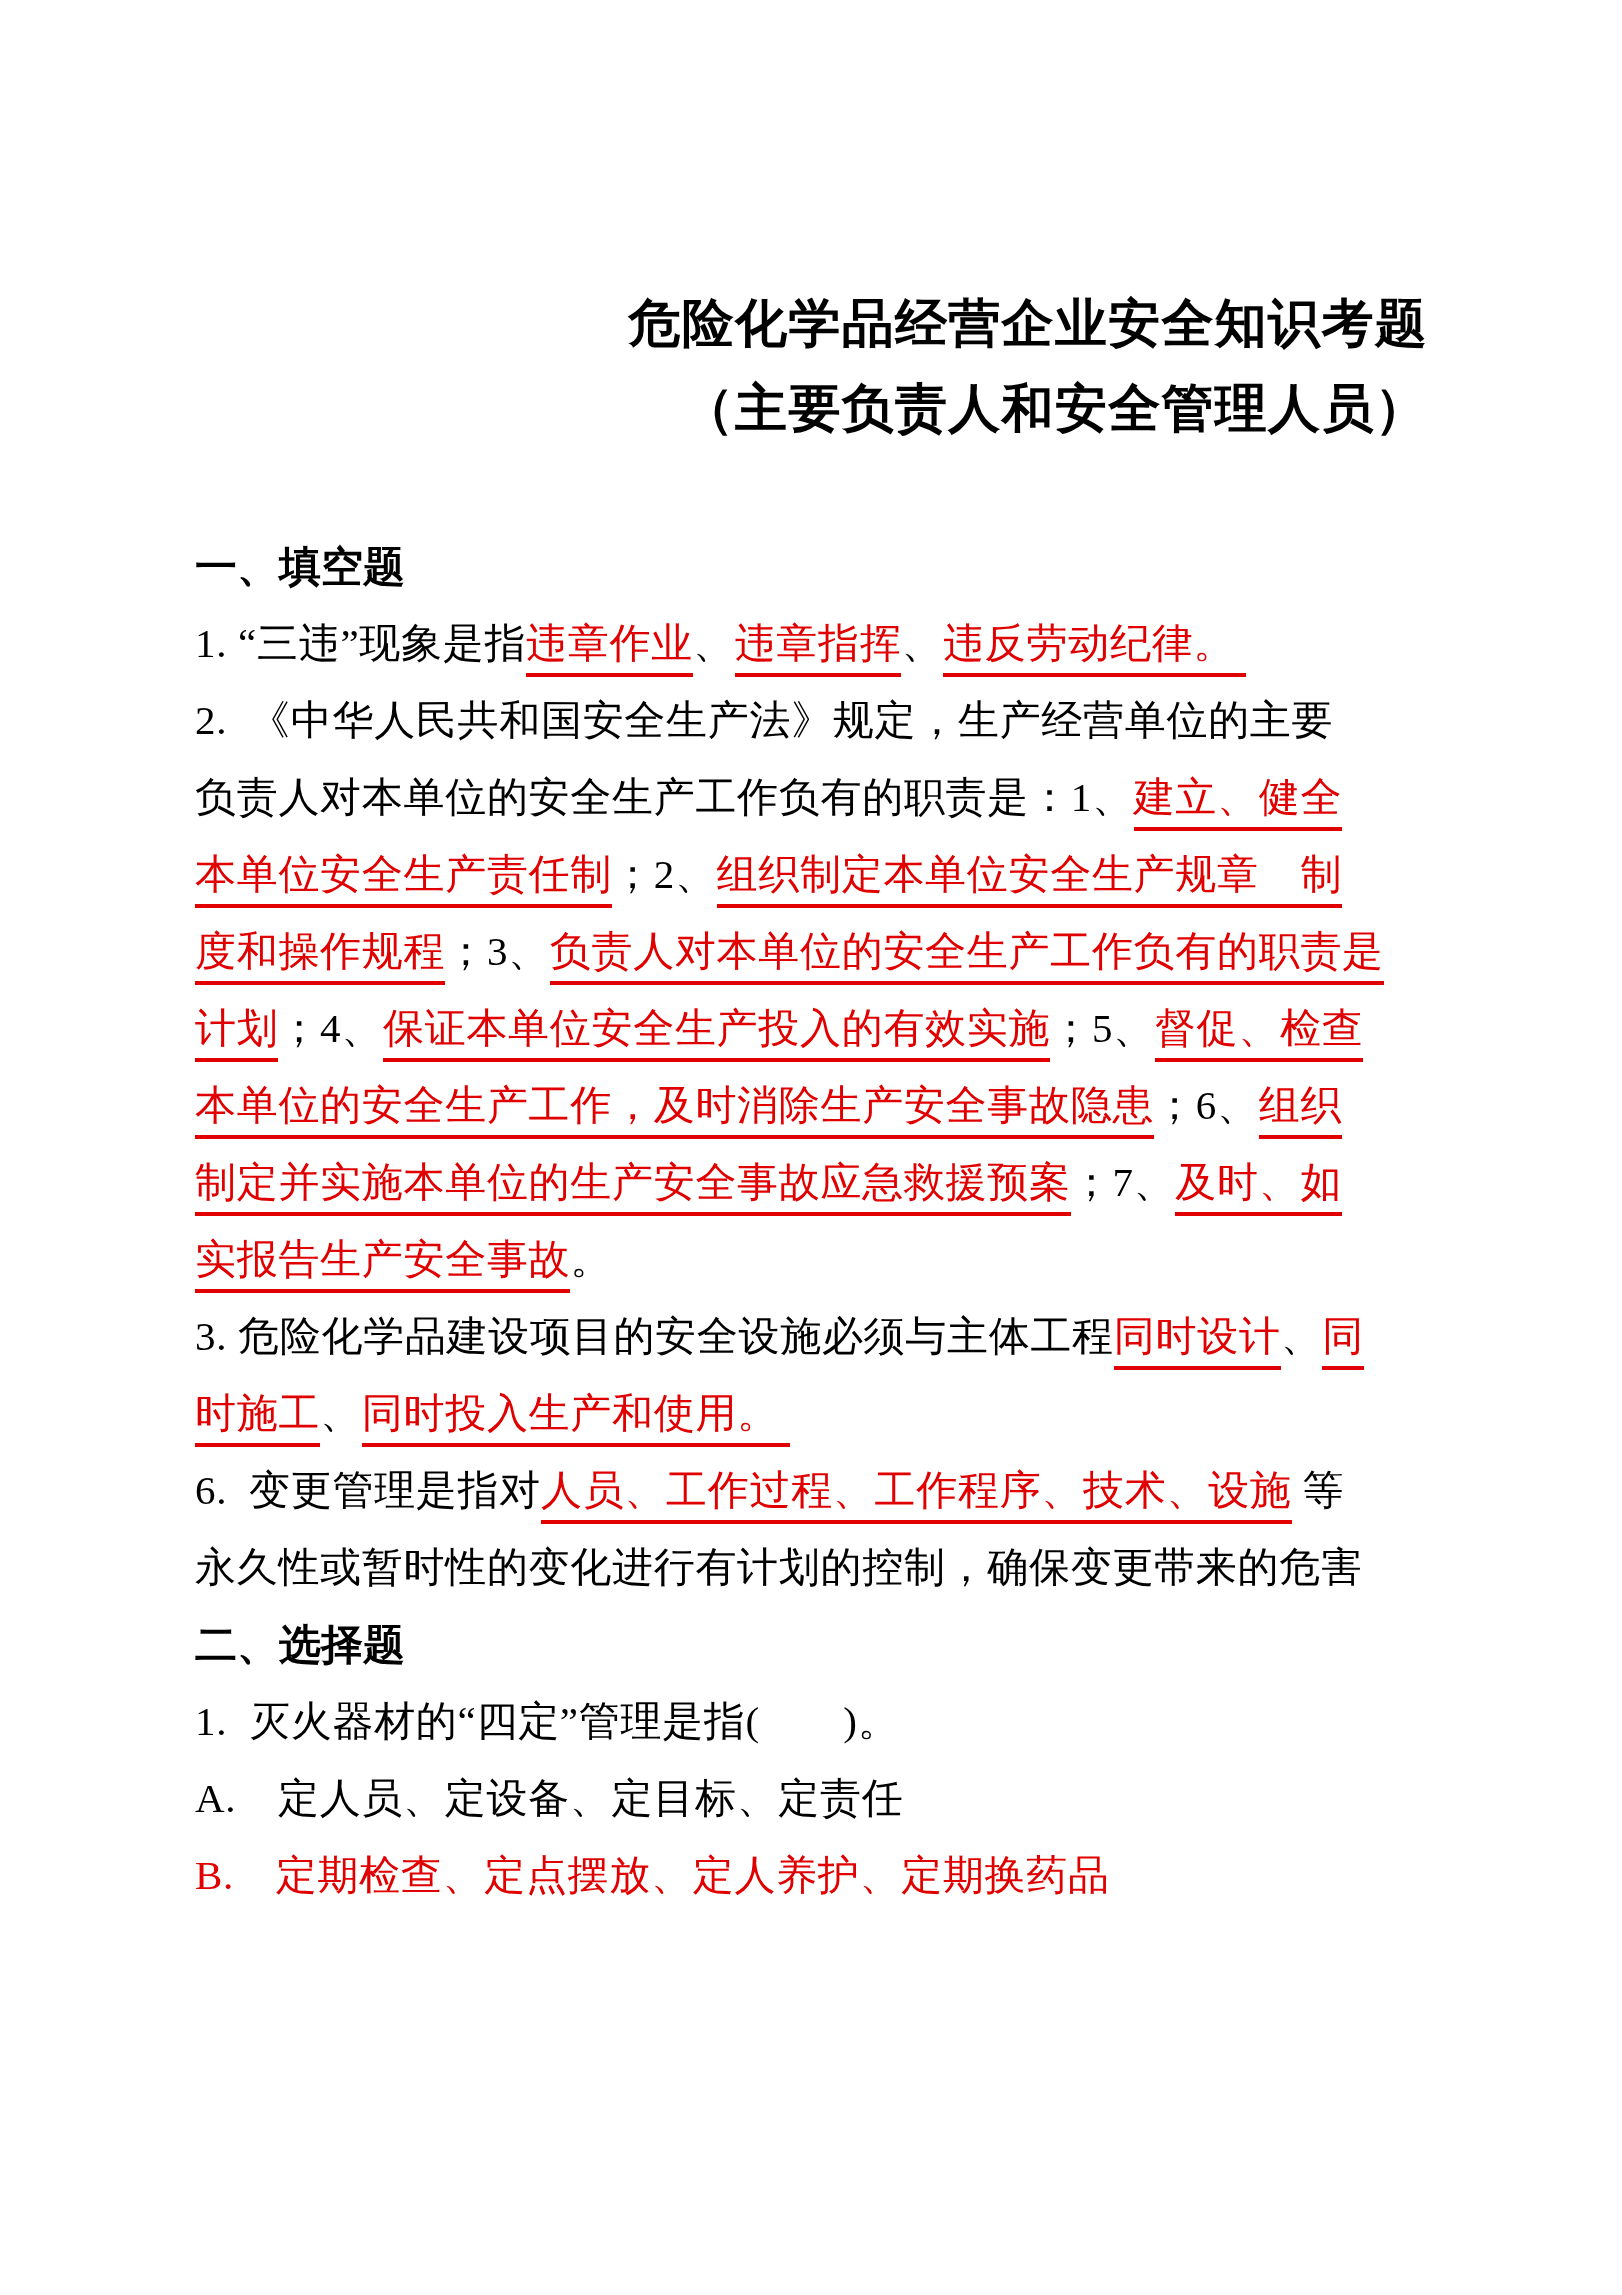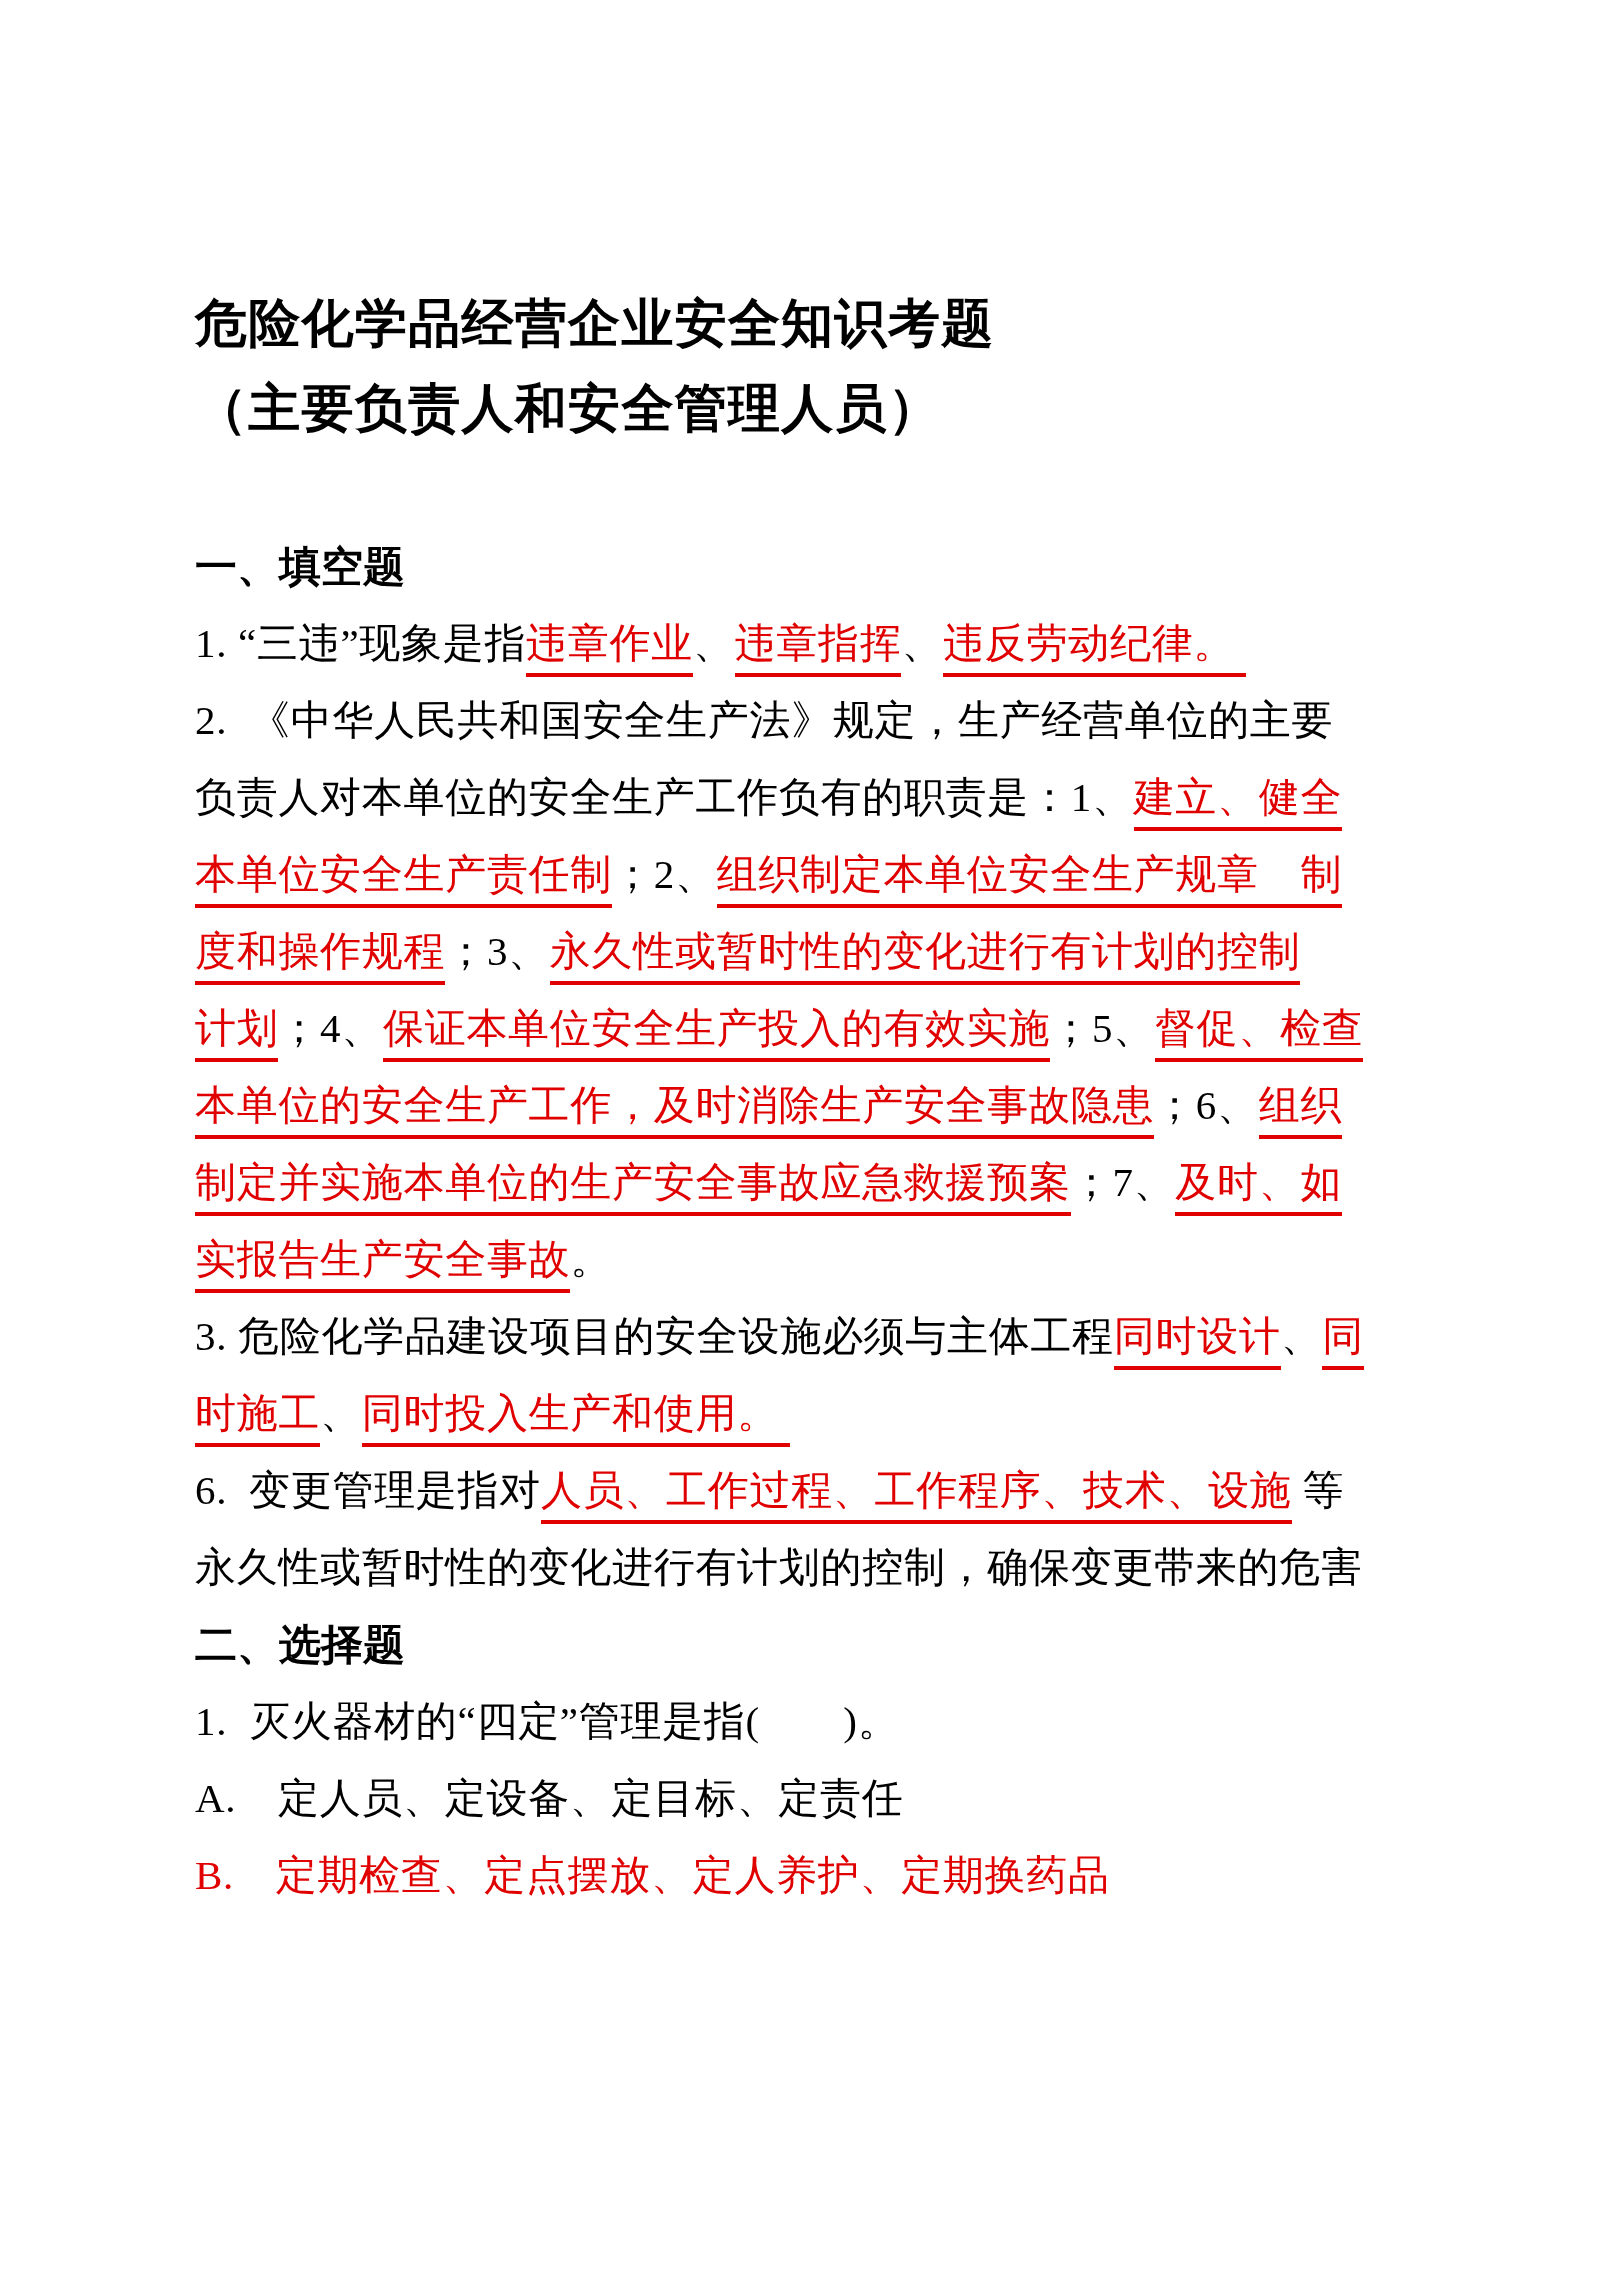--- a/index.html
+++ b/index.html
@@ -12,21 +12,21 @@
     font-family:"Liberation Serif","DejaVu Serif",serif;
     color:#000000;
     overflow:hidden;
   }
   .title-block { margin-bottom:77px; }
   .title-line {
     font-family:"Liberation Sans","DejaVu Sans",sans-serif;
     font-weight:bold;
     font-size:52px;
     line-height:85px;
-    text-align:left;
+    text-align:right;
     white-space:pre-wrap;
     letter-spacing:1.3px;
   }
   .section-heading {
     font-family:"Liberation Sans","DejaVu Sans",sans-serif;
     font-weight:bold;
     font-size:42px;
     line-height:77px;
     white-space:pre-wrap;
   }
@@ -51,21 +51,21 @@
   <div class="title-block">
     <div class="title-line">危险化学品经营企业安全知识考题</div>
     <div class="title-line">（主要负责人和安全管理人员）</div>
   </div>
   <div>
       <div class="section-heading">一、填空题</div>
       <div class="text-line"><span class="seg-k">1. “三违”现象是指</span><span class="seg-ru">违章作业</span><span class="seg-k">、</span><span class="seg-ru">违章指挥</span><span class="seg-k">、</span><span class="seg-ru">违反劳动纪律。 </span></div>
       <div class="text-line"><span class="seg-k">2.  《中华人民共和国安全生产法》规定，生产经营单位的主要</span></div>
       <div class="text-line"><span class="seg-k">负责人对本单位的安全生产工作负有的职责是：1、</span><span class="seg-ru">建立、健全</span></div>
       <div class="text-line"><span class="seg-ru">本单位安全生产责任制</span><span class="seg-k">；2、</span><span class="seg-ru">组织制定本单位安全生产规章　制</span></div>
-      <div class="text-line"><span class="seg-ru">度和操作规程</span><span class="seg-k">；3、</span><span class="seg-ru">永久性或暂时性的变化进行有计划的控制</span></div>
+      <div class="text-line"><span class="seg-ru">度和操作规程</span><span class="seg-k">；3、</span><span class="seg-ru">负责人对本单位的安全生产工作负有的职责是</span></div>
       <div class="text-line"><span class="seg-ru">计划</span><span class="seg-k">；4、</span><span class="seg-ru">保证本单位安全生产投入的有效实施</span><span class="seg-k">；5、</span><span class="seg-ru">督促、检查</span></div>
       <div class="text-line"><span class="seg-ru">本单位的安全生产工作，及时消除生产安全事故隐患</span><span class="seg-k">；6、</span><span class="seg-ru">组织</span></div>
       <div class="text-line"><span class="seg-ru">制定并实施本单位的生产安全事故应急救援预案</span><span class="seg-k">；7、</span><span class="seg-ru">及时、如</span></div>
       <div class="text-line"><span class="seg-ru">实报告生产安全事故</span><span class="seg-k">。</span></div>
       <div class="text-line"><span class="seg-k">3. 危险化学品建设项目的安全设施必须与主体工程</span><span class="seg-ru">同时设计</span><span class="seg-k">、</span><span class="seg-ru">同</span></div>
       <div class="text-line"><span class="seg-ru">时施工</span><span class="seg-k">、</span><span class="seg-ru">同时投入生产和使用。 </span></div>
       <div class="text-line"><span class="seg-k">6.  变更管理是指对</span><span class="seg-ru">人员、工作过程、工作程序、技术、设施</span><span class="seg-k"> 等</span></div>
       <div class="text-line"><span class="seg-k">永久性或暂时性的变化进行有计划的控制，确保变更带来的危害</span></div>
       <div class="section-heading">二、选择题</div>
       <div class="text-line"><span class="seg-k">1.  灭火器材的“四定”管理是指(　　)。</span></div>

